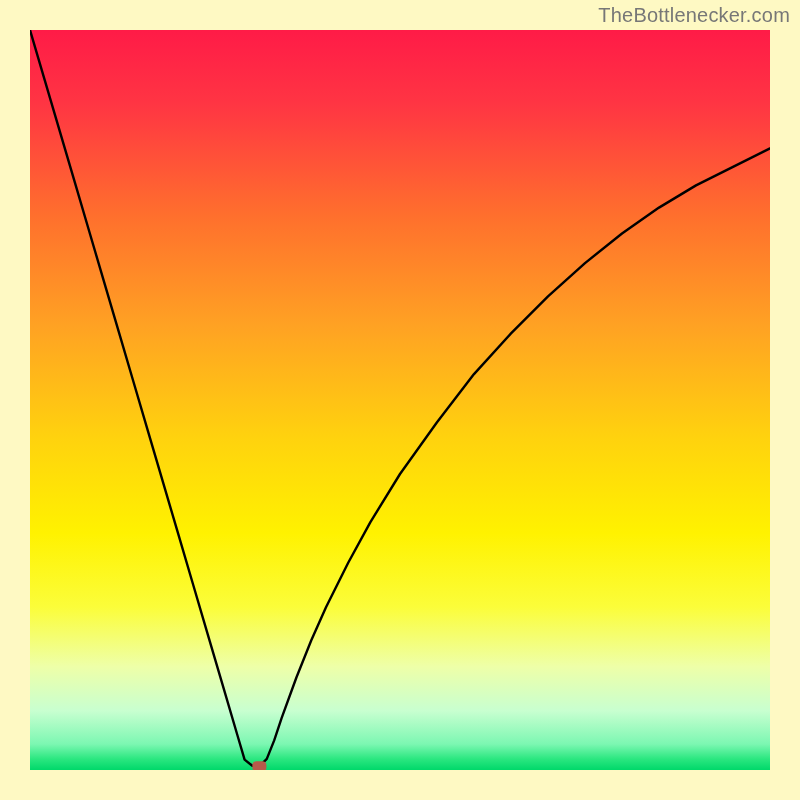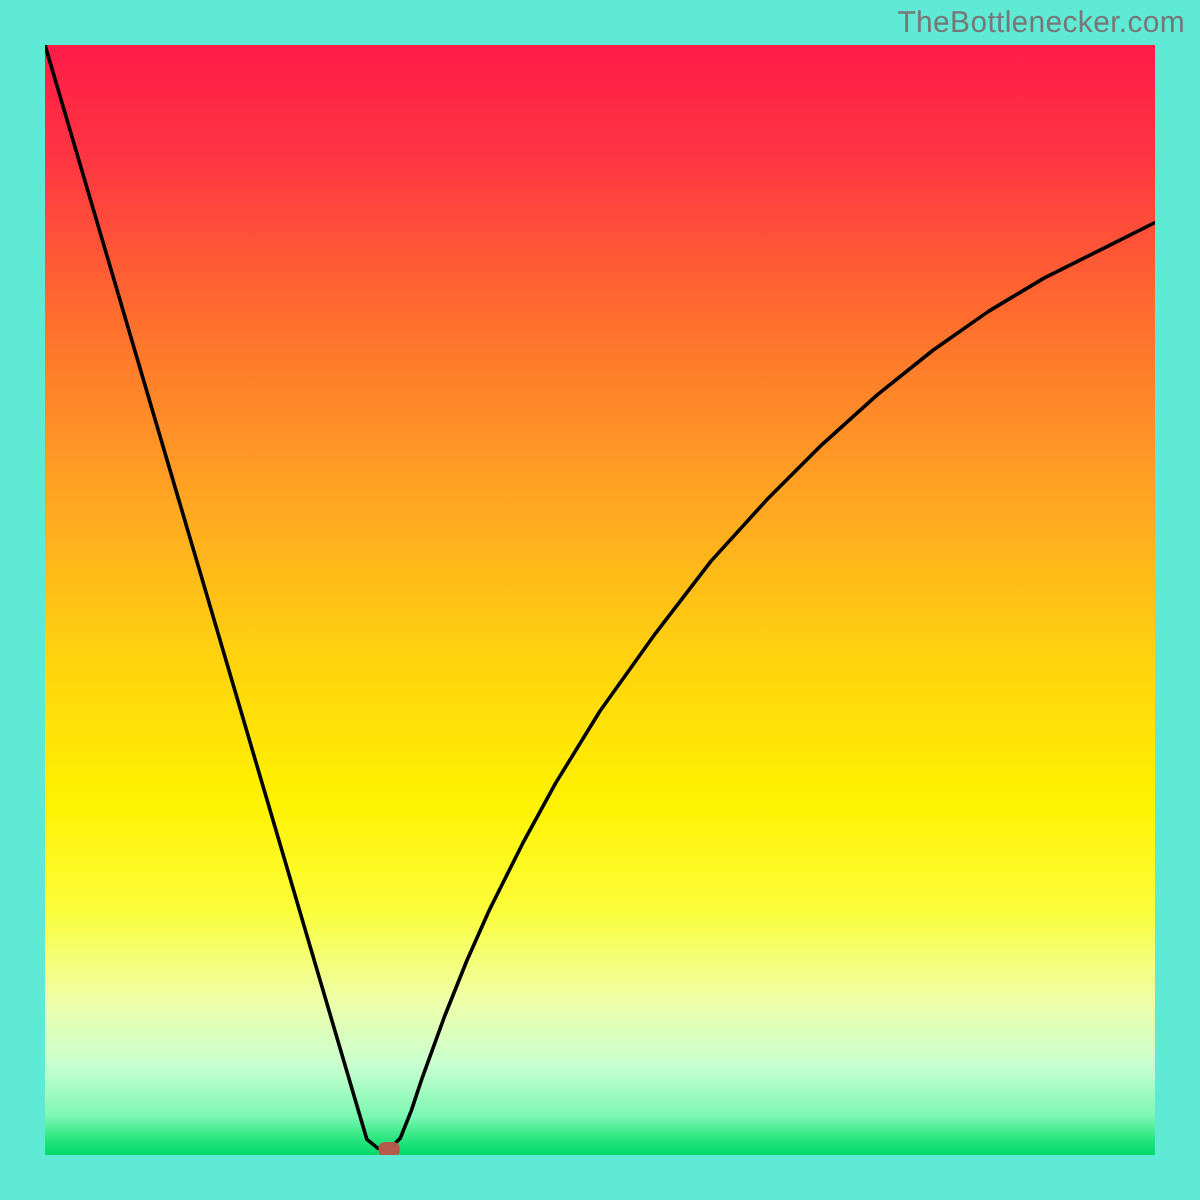--- a/index.html
+++ b/index.html
@@ -8,21 +8,21 @@
     width: 800px;
     height: 800px;
     background: #000;
     font-family: Arial, Helvetica, sans-serif;
     overflow: hidden;
   }
   .outer {
     position: relative;
     width: 800px;
     height: 800px;
-    background: #5eead4;
+    background: #fef9c3;
   }
   .plot {
     position: absolute;
     left: 30px;
     top: 30px;
     width: 740px;
     height: 740px;
     overflow: hidden;
   }
   .attribution {

